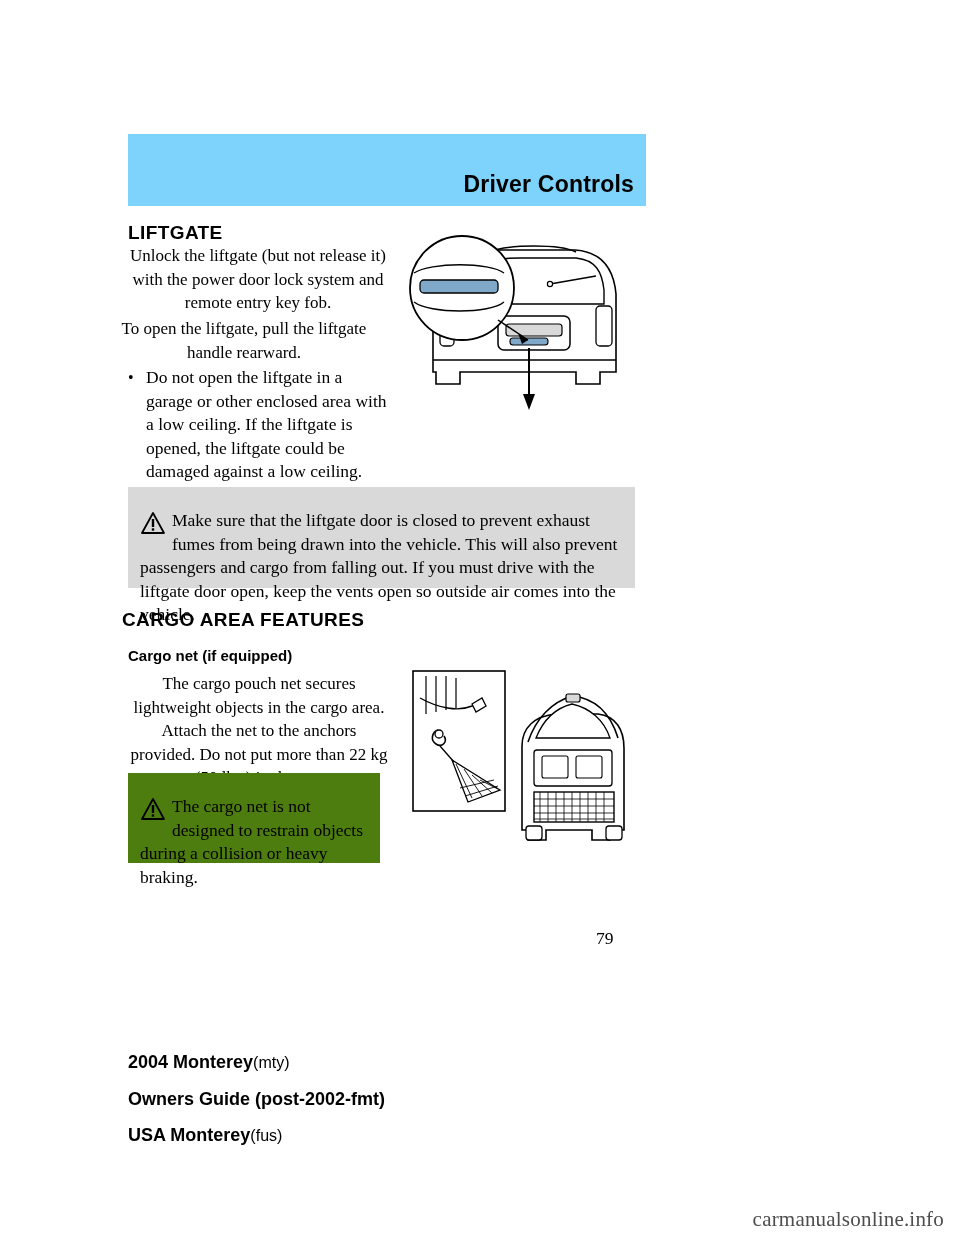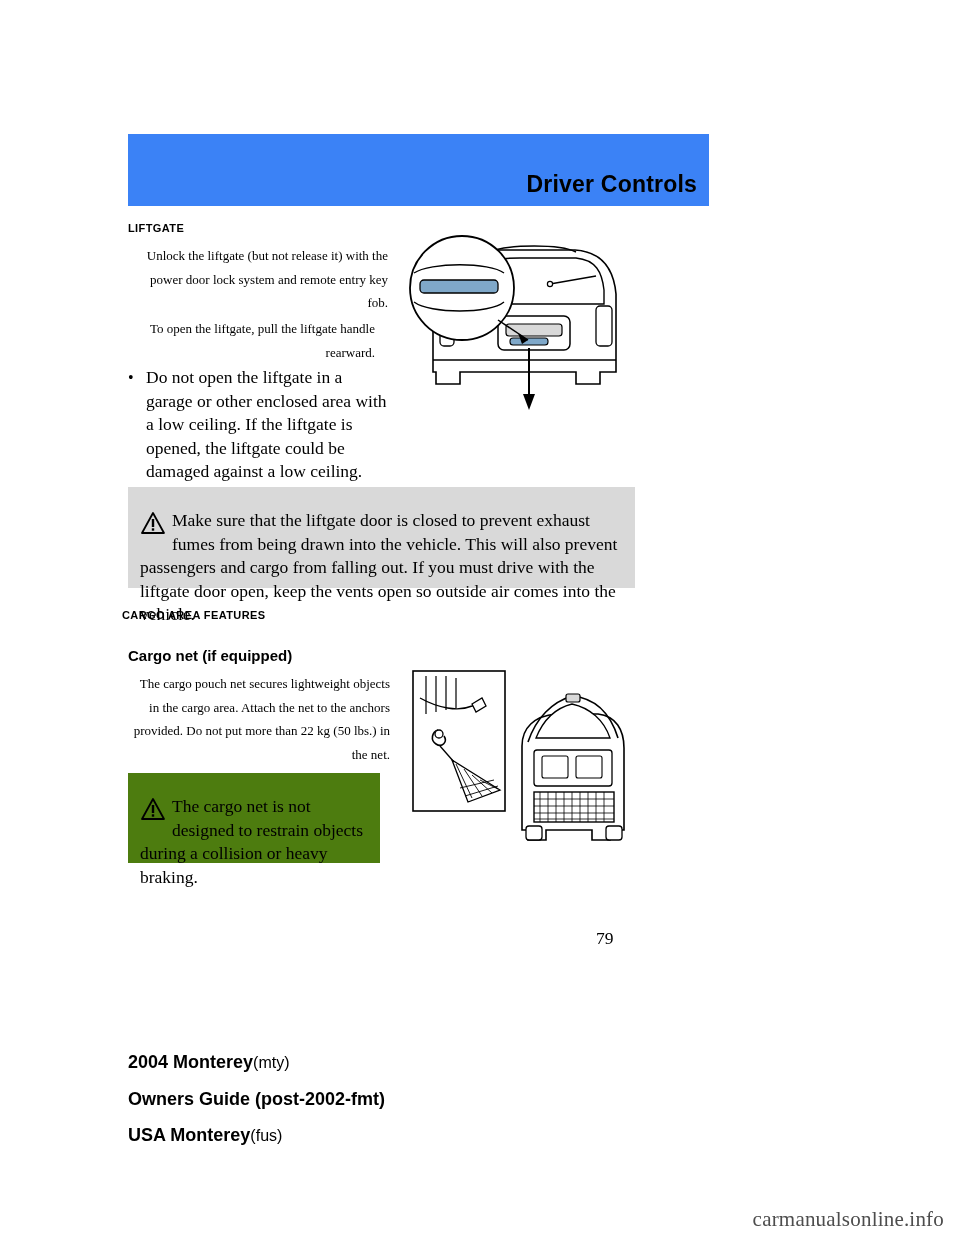--- a/index.html
+++ b/index.html
@@ -19,54 +19,55 @@
     position: absolute;
     left: 0; top: 0;
     width: 960px;
     height: 1242px;
   }
   
   .header-band {
     position: absolute;
     left: 128px;
     top: 134px;
-    width: 581px;
+    width: 490px;
     height: 72px;
-    background: #3b82f6;
+    background: #7dd3fc;
+    padding-left: 28px;
   }
   .header-title {
     position: absolute;
     right: 12px;
     bottom: 8px;
     font-family: "Liberation Sans", sans-serif;
     font-weight: bold;
     font-size: 23px;
     color: #000;
     letter-spacing: 0.2px;
   }
   
   .h-section {
     position: absolute;
     font-family: "Liberation Sans", sans-serif;
     font-weight: bold;
-    font-size: 11px;
+    font-size: 19px;
     letter-spacing: 0.4px;
   }
   .h-sub {
     position: absolute;
     font-family: "Liberation Sans", sans-serif;
     font-weight: bold;
     font-size: 15px;
   }
   .para {
     position: absolute;
     font-family: "Liberation Serif", serif;
-    font-size: 13px;
+    font-size: 17px;
     line-height: 23.5px;
-    text-align: right;
+    text-align: center;
   }
   .bullet-row {
     position: absolute;
     display: flex;
     font-family: "Liberation Serif", serif;
     font-size: 17.5px;
     line-height: 23.5px;
   }
   .bullet-dot {
     width: 18px;

